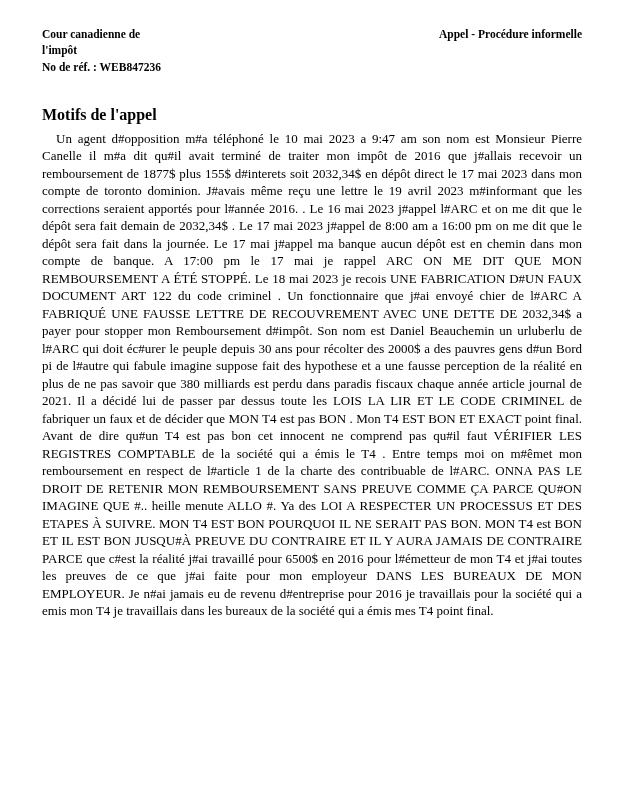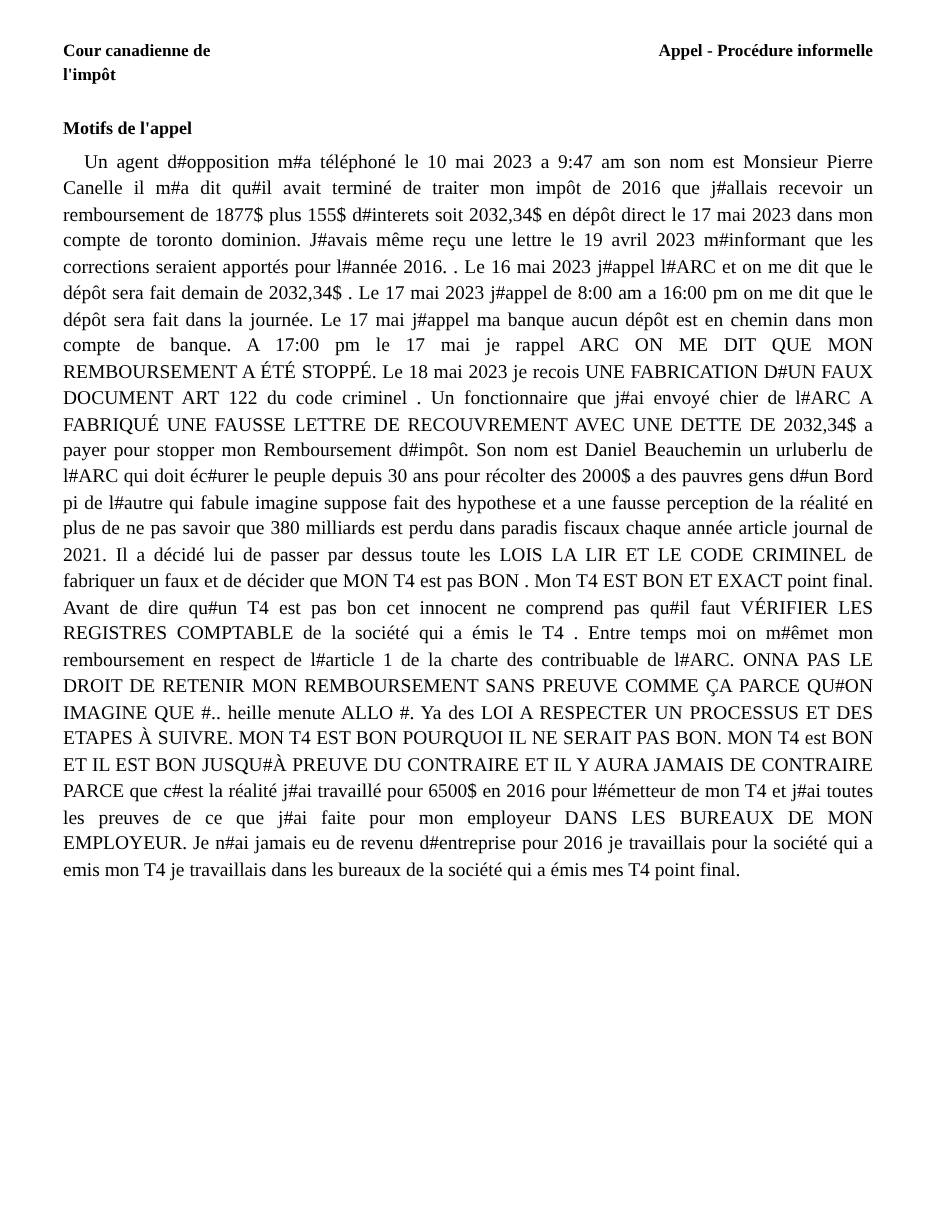--- a/index.html
+++ b/index.html
@@ -40,22 +40,22 @@
     padding-top: 0px;
   }
   .ref-line {
     font-weight: bold;
     font-size: 11.5px;
     line-height: 1.42;
     margin-top: 0px;
   }
   .section-title {
     font-weight: bold;
-    font-size: 12px;
-    margin-top: 19px;
+    font-size: 16px;
+    margin-top: 31px;
   }
   .body-text {
     margin-top: 6px;
     font-size: 13px;
     line-height: 1.345;
     text-align: justify;
     text-indent: 14px;
     hyphens: none;
   }
 </style>
@@ -65,18 +65,19 @@
 <div class="page">
 
   <div class="header">
     <div class="header-left">
       <div>Cour canadienne de</div>
       <div>l'impôt</div>
     </div>
     <div class="header-right">Appel - Procédure informelle</div>
   </div>
 
+  <div class="ref-line">No de réf. : WEB847236</div>
 
   <div class="section-title">Motifs de l'appel</div>
 
   <div class="body-text">Un agent d#opposition m#a téléphoné le   10 mai 2023 a 9:47 am son nom est Monsieur Pierre Canelle il m#a dit qu#il avait terminé de traiter mon impôt de 2016 que j#allais recevoir un remboursement de 1877$ plus 155$ d#interets soit 2032,34$ en dépôt direct le 17 mai 2023 dans mon compte de toronto dominion. J#avais même reçu une lettre le 19 avril 2023 m#informant que les corrections seraient apportés pour l#année 2016. . Le 16 mai 2023 j#appel l#ARC et on me dit que le dépôt sera fait demain de 2032,34$ . Le 17 mai 2023 j#appel de 8:00 am a 16:00 pm on me dit que le dépôt sera fait dans la journée. Le 17 mai j#appel ma banque aucun dépôt est en chemin dans mon compte de banque. A 17:00 pm le 17 mai je rappel ARC ON ME DIT QUE MON REMBOURSEMENT A ÉTÉ STOPPÉ. Le 18 mai 2023 je recois UNE FABRICATION D#UN FAUX DOCUMENT ART 122 du code criminel . Un fonctionnaire que j#ai envoyé chier de l#ARC A FABRIQUÉ UNE FAUSSE LETTRE DE RECOUVREMENT AVEC UNE DETTE DE 2032,34$ a payer pour stopper mon Remboursement d#impôt. Son nom est Daniel Beauchemin un urluberlu de l#ARC qui doit éc#urer le peuple depuis 30 ans pour récolter des 2000$ a des pauvres gens d#un  Bord pi de l#autre qui fabule imagine suppose fait des hypothese et a une fausse perception de la réalité en plus de ne pas savoir que 380 milliards est perdu dans paradis fiscaux chaque année article journal de 2021. Il a décidé lui de passer par dessus toute les LOIS LA LIR ET LE CODE CRIMINEL de fabriquer un faux et de décider que MON T4 est pas BON . Mon T4 EST BON ET EXACT point final. Avant de dire qu#un T4 est pas bon cet innocent ne comprend pas qu#il faut VÉRIFIER LES REGISTRES COMPTABLE de la société qui a émis le T4 . Entre temps moi on m#êmet mon remboursement en respect de l#article 1 de la charte des contribuable de l#ARC. ONNA PAS LE DROIT DE RETENIR MON REMBOURSEMENT SANS PREUVE COMME ÇA PARCE QU#ON IMAGINE QUE #.. heille menute ALLO #. Ya des LOI A RESPECTER UN PROCESSUS ET DES ETAPES À SUIVRE. MON T4 EST BON POURQUOI IL NE SERAIT PAS BON. MON T4 est BON ET IL EST BON JUSQU#À  PREUVE DU CONTRAIRE ET IL Y AURA JAMAIS DE CONTRAIRE PARCE que c#est la réalité j#ai travaillé pour 6500$ en 2016 pour l#émetteur de mon T4 et j#ai toutes les preuves de ce que j#ai faite pour mon employeur DANS LES BUREAUX DE MON EMPLOYEUR. Je n#ai jamais eu de revenu d#entreprise pour 2016 je travaillais pour la société qui a emis mon T4 je travaillais dans les bureaux de la société qui a émis  mes T4 point final.</div>
 
 </div>
 
 </body></html>

